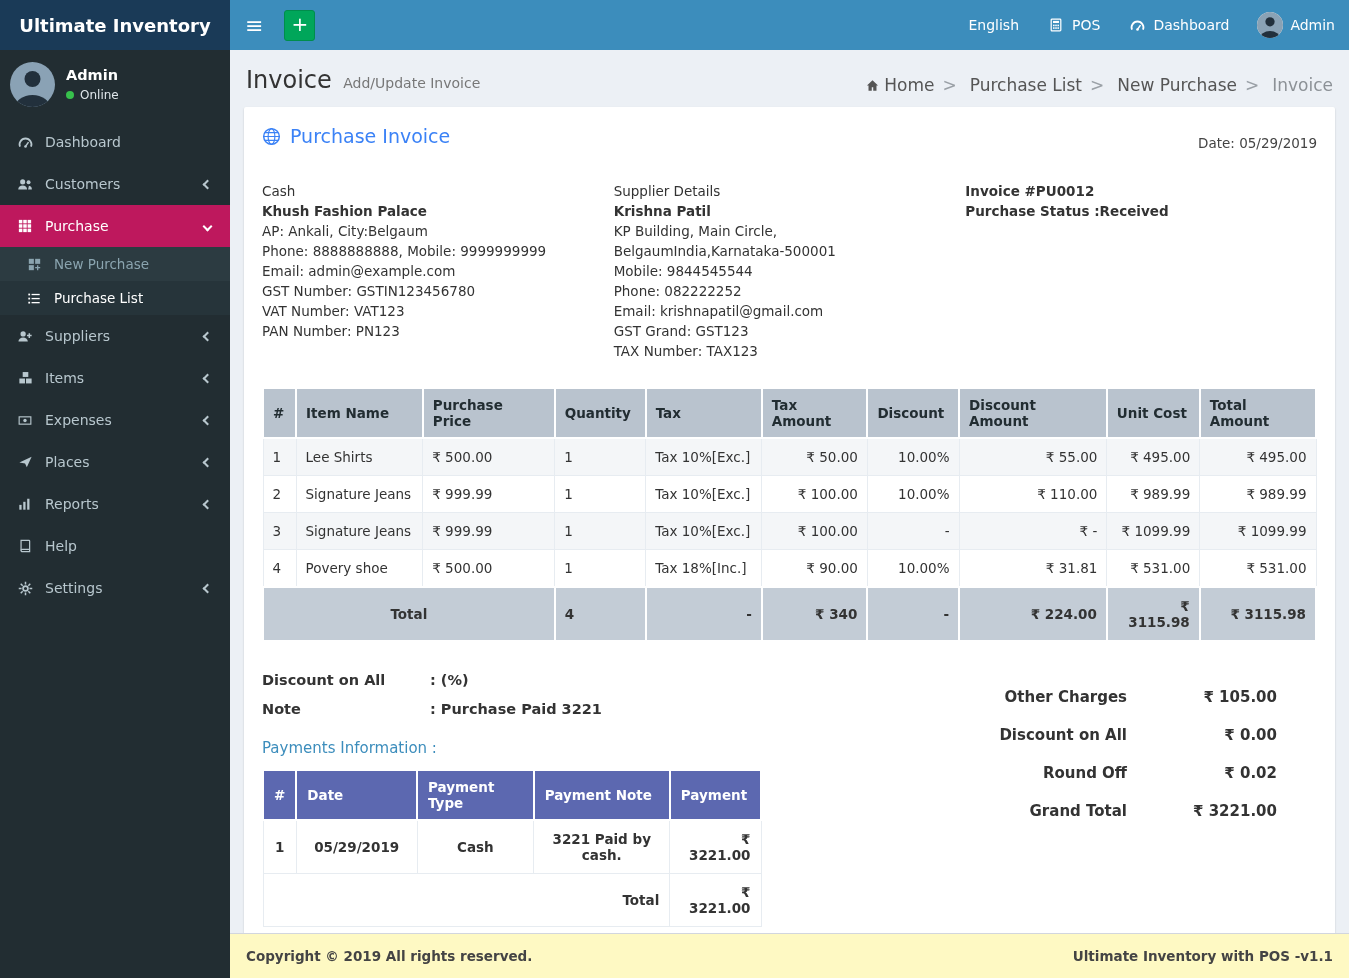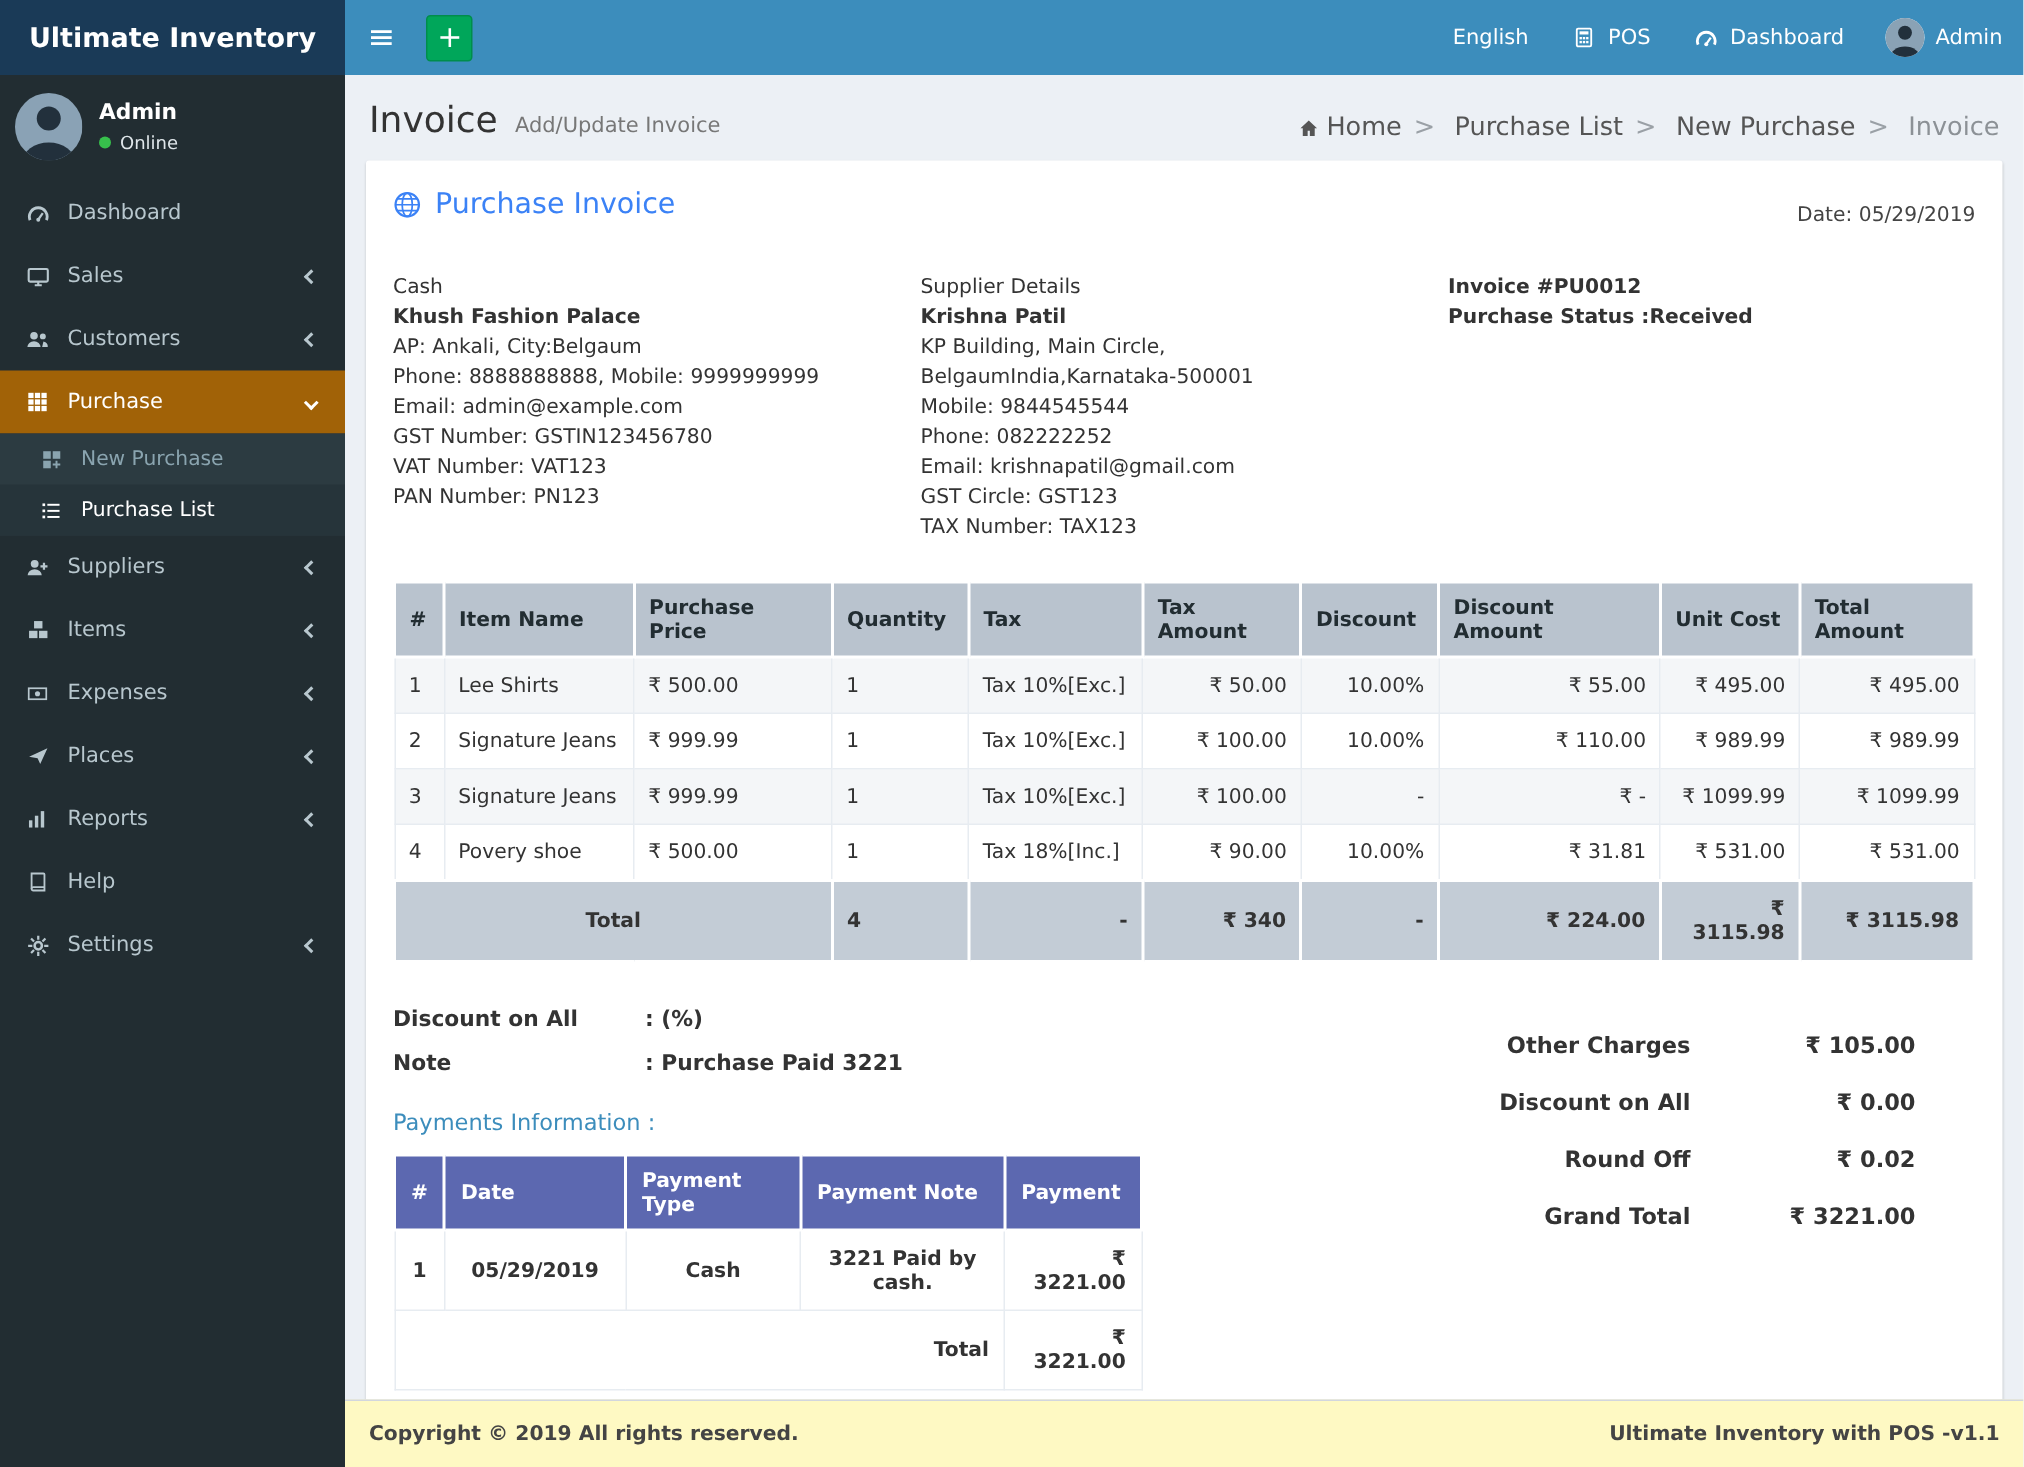--- a/index.html
+++ b/index.html
@@ -25,21 +25,21 @@
   
   .sidebar { width: 230px; flex: none; background: #222d32; color: #b8c7ce; }
   .user-panel { display: flex; gap: 11px; padding: 12px 10px 14px; align-items: center; }
   .user-avatar { width: 45px; height: 45px; border-radius: 50%; overflow: hidden; flex: none; }
   .user-name { color: #fff; font-weight: bold; font-size: 14.5px; }
   .user-status { font-size: 12px; color: #dfe6ea; display: flex; align-items: center; gap: 6px; margin-top: 5px; }
   .dot { width: 8px; height: 8px; border-radius: 50%; background: #37c04c; }
   .menu { list-style: none; }
   .menu-item { display: flex; align-items: center; gap: 11px; padding: 13px 16px; font-size: 14px; cursor: pointer; }
   .micon { width: 18px; display: inline-flex; justify-content: center; flex: none; }
-  .menu-item.active { background: #a16207; color: #fff; }
+  .menu-item.active { background: #be185d; color: #fff; }
   .chev { width: 7px; height: 7px; border-right: 2px solid currentColor; border-bottom: 2px solid currentColor;
           display: inline-block; transform: rotate(135deg); margin-left: auto; margin-right: 3px; }
   .chev.down { transform: rotate(45deg); }
   .submenu { list-style: none; background: #2c3b41; }
   .submenu .menu-item { padding: 9px 16px 9px 25px; font-size: 13.5px; color: #8aa4af; }
   .submenu .menu-item.active-sub { color: #fff; background: #26343a; }
   
   .main { flex: 1; display: flex; flex-direction: column; min-width: 0; background: #ecf0f5; }
   .content { flex: 1; overflow: hidden; }
   .content-header { padding: 16px 16px 6px; display: flex; justify-content: space-between; align-items: flex-start; }
@@ -166,30 +166,20 @@
     <ul class="menu">
       <li class="menu-item">
         <span class="micon">
             <svg width="15" height="15" viewBox="0 0 16 16">
               <path d="M2.2 12.5a6.3 6.3 0 1 1 11.6 0" fill="none" stroke="currentColor" stroke-width="2"></path>
               <path d="M8 12.2l3.2-4.6" stroke="currentColor" stroke-width="1.6"></path>
               <circle cx="8" cy="12.2" r="1.4" fill="currentColor"></circle>
             </svg>
           </span>
         <span>Dashboard</span>
-      </li>
-      <li class="menu-item">
-        <span class="micon">
-            <svg width="15" height="15" viewBox="0 0 16 16">
-              <rect x="1.2" y="2.5" width="13.6" height="9" rx="1" fill="none" stroke="currentColor" stroke-width="1.5"></rect>
-              <path d="M5.5 14h5M8 11.5V14" stroke="currentColor" stroke-width="1.5"></path>
-            </svg>
-          </span>
-        <span>Sales</span>
-        <span class="chev"></span>
       </li>
       <li class="menu-item">
         <span class="micon">
             <svg width="16" height="15" viewBox="0 0 16 16" fill="currentColor">
               <circle cx="5.5" cy="5.2" r="2.7"></circle>
               <path d="M.8 13.2a4.7 4.2 0 0 1 9.4 0z"></path>
               <circle cx="11.8" cy="5.6" r="2.1"></circle>
               <path d="M11.3 13.2h4a4.2 3.8 0 0 0-3.1-4z"></path>
             </svg>
           </span>
@@ -367,21 +357,21 @@
             <div>VAT Number: VAT123</div>
             <div>PAN Number: PN123</div>
           </div>
           <div class="inv-col">
             <div>Supplier Details</div>
             <div class="bold">Krishna Patil</div>
             <div>KP Building, Main Circle, BelgaumIndia,Karnataka-500001</div>
             <div>Mobile: 9844545544</div>
             <div>Phone: 082222252</div>
             <div>Email: krishnapatil@gmail.com</div>
-            <div>GST Circle: GST123</div>
+            <div>GST Grand: GST123</div>
             <div>TAX Number: TAX123</div>
           </div>
           <div class="inv-col">
             <div class="bold">Invoice #PU0012</div>
             <div class="bold">Purchase Status :Received</div>
           </div>
         </div>
 
         <table class="items-table">
           <thead>

